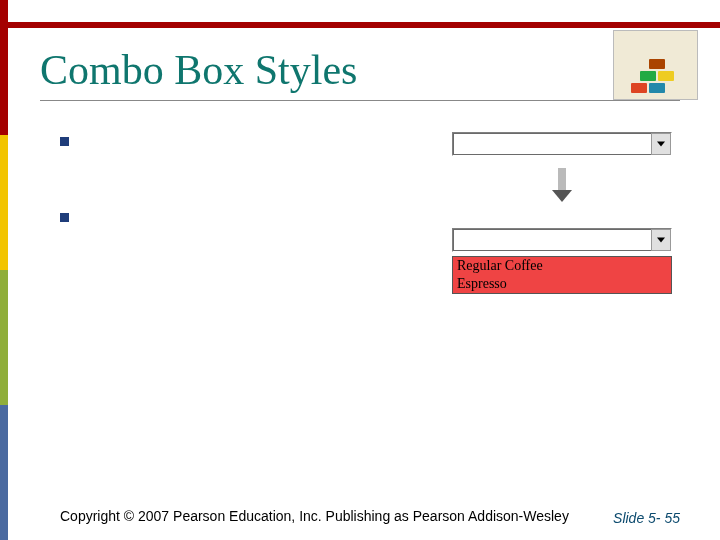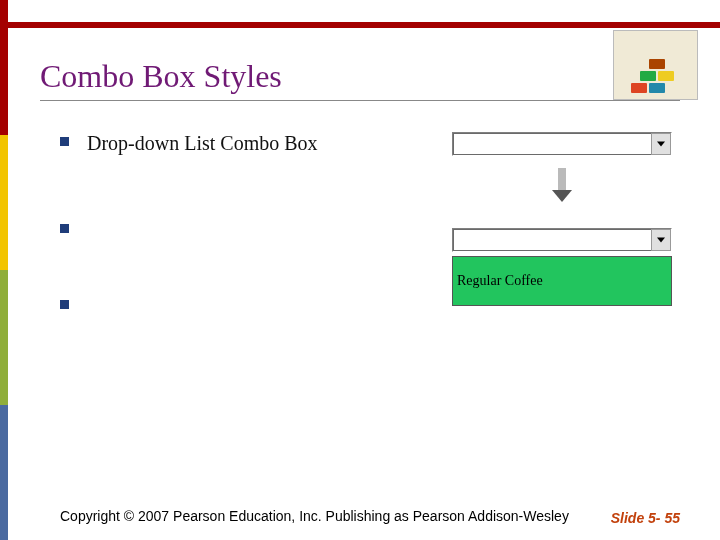--- a/index.html
+++ b/index.html
@@ -30,22 +30,22 @@
     padding:6px;
   }
   .blocks { position:relative; width:50px; height:40px; }
   .blk { position:absolute; width:16px; height:10px; border-radius:1px; }
   .b1 { background:#d42; left:0; bottom:0; }
   .b2 { background:#28a; left:18px; bottom:0; }
   .b3 { background:#2a4; left:9px; bottom:12px; }
   .b4 { background:#ec2; left:27px; bottom:12px; }
   .b5 { background:#a40; left:18px; bottom:24px; }
   .title {
-    position:absolute; left:40px; top:58px;
-    font-size:32px; color:#701a75;
+    position:absolute; left:40px; top:46px;
+    font-size:42px; color:#0f766e;
     font-family: "Times New Roman", serif;
   }
   .title-underline {
     position:absolute; left:40px; right:40px; top:100px;
     height:1px; background:#888;
   }
   .content { position:absolute; left:60px; top:130px; right:40px; }
   .row { display:flex; align-items:flex-start; margin-bottom:60px; }
   .bullet {
     width:9px; height:9px; background:#1f3d7a;
@@ -92,32 +92,32 @@
   .arrow-head {
     position:absolute; left:-3px; top:22px;
     width:0;height:0;border-left:10px solid transparent;
     border-right:10px solid transparent;border-top:12px solid #555;
   }
   .combo-expanded {
     position:absolute; right:48px; top:228px; width:220px;
   }
   .combo-expanded .combo-box { margin-bottom:4px; }
   .combo-list {
-    background:#22c55e; border:1px solid #555;
+    background:#ef4444; border:1px solid #555;
     font-size:14px; font-family:"Times New Roman",serif;
-    padding:15px 4px;
+    padding:0 4px;
   }
   .combo-list div { line-height:1.3; color:#000; }
   .footer-copy {
     position:absolute; left:60px; bottom:16px;
     font-size:14px; color:#000;
   }
   .footer-slide {
     position:absolute; right:40px; bottom:14px;
-    font-size:14px; font-weight:bold; color:#c2410c;
+    font-size:14px; font-weight:normal; color:#0c4a6e;
     font-style:italic;
   }
 </style>
 </head>
 <body>
 
 <div class="sidebar">
   <div class="seg1"></div>
     <div class="seg2"></div>
     <div class="seg3"></div>
@@ -131,24 +131,20 @@
       <div class="blk b3"></div>
     <div class="blk b4"></div>
       <div class="blk b5"></div>
   </div>
 </div>
 
 <div class="title">Combo Box Styles</div>
 <div class="title-underline"></div>
 
 <div class="content">
-  <div class="row">
-    <div class="bullet"></div>
-    <div class="bullet-text">Drop-down List Combo Box</div>
-  </div>
   <div class="row">
     <div class="bullet"></div>
   </div>
   <div class="row row3">
     <div class="bullet"></div>
   </div>
 </div>
 
 <div class="combo-demo">
   <div class="combo-box">
@@ -169,17 +165,18 @@
   <div class="combo-box">
     <div class="combo-field"></div>
     <div class="combo-btn">
       <svg viewBox="0 0 10 6">
           <polygon points="0,0 10,0 5,6" fill="#000"></polygon>
         </svg>
     </div>
   </div>
   <div class="combo-list">
     <div>Regular Coffee</div>
+    <div>Espresso</div>
   </div>
 </div>
 
 <div class="footer-copy">Copyright © 2007 Pearson Education, Inc. Publishing as Pearson Addison-Wesley</div>
 <div class="footer-slide">Slide 5- 55</div>
 
 </body></html>

